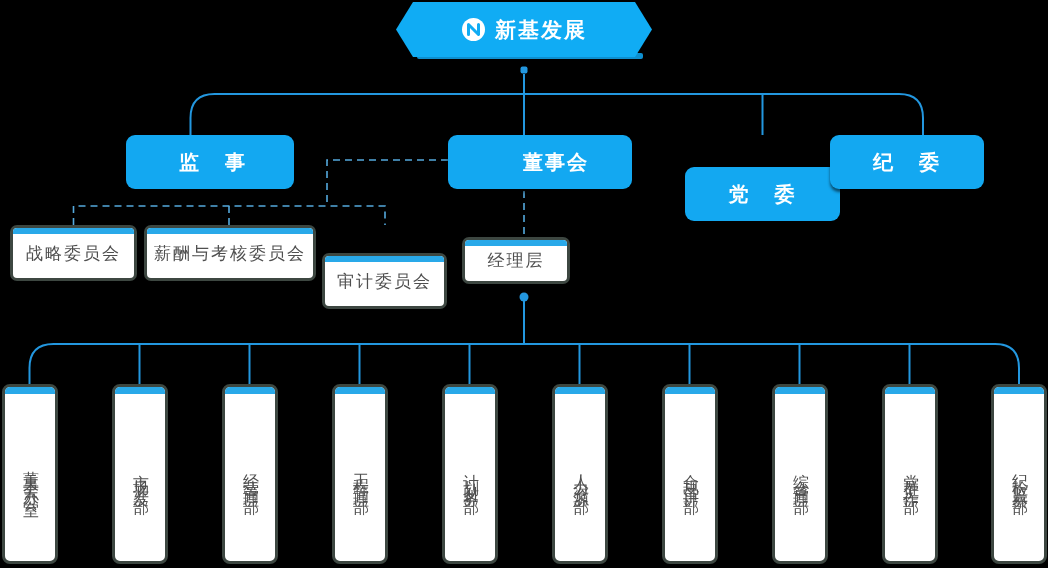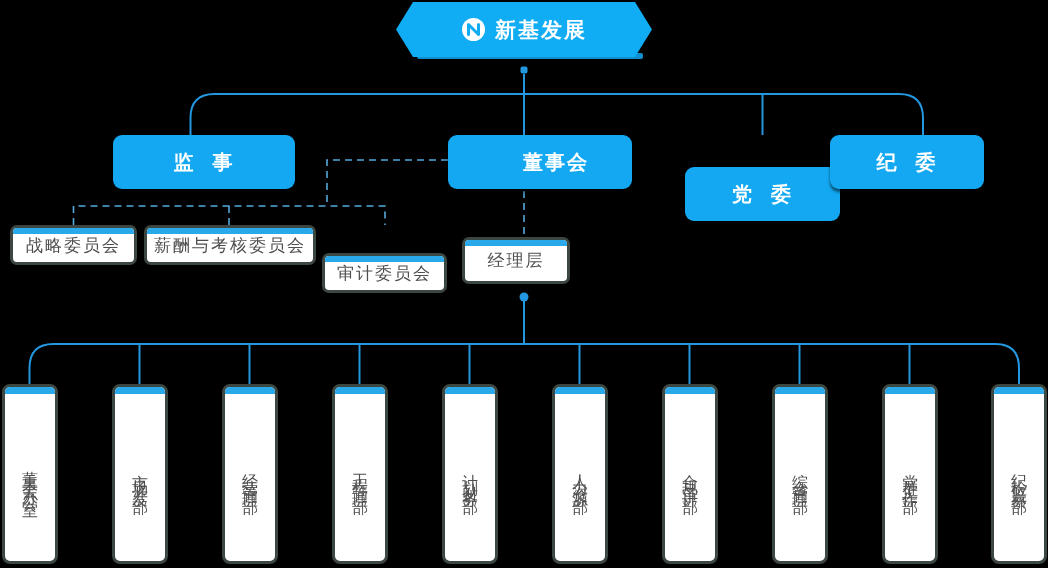--- a/index.html
+++ b/index.html
@@ -1,18 +1,18 @@
 <!DOCTYPE html>
 <html><head>
 <meta charset="utf-8">
 <style>
   html,body{margin:0;padding:0;background:#000;}
   .canvas{
     position:relative;width:1048px;height:568px;background:#000;overflow:hidden;
-    font-family:Liberation Serif, serif;
+    font-family:Liberation Mono, monospace;
   }
   svg.wires{position:absolute;left:0;top:0;z-index:1;}
   
   .banner-shadow{
     position:absolute;left:417px;top:53px;width:226px;height:6px;
     background:#0d8fd0;border-radius:2px;z-index:1;
   }
   .banner{
     position:absolute;left:396px;top:2px;width:256px;height:55px;z-index:2;
     background:#10acf4;
@@ -31,21 +31,21 @@
   
   .box-white{
     position:absolute;z-index:2;background:#fff;border:3px solid #3d4741;border-radius:7px;
     box-sizing:border-box;overflow:hidden;
     display:flex;align-items:center;justify-content:center;
     color:#4f4f4f;font-size:17px;letter-spacing:2px;
   }
   .box-white .bar{
     position:absolute;left:0;top:0;width:100%;height:6px;background:#29a9e9;
   }
-  .committee{top:225px;height:40px;}
+  .committee{top:225px;height:56px;}
   .management{top:237px;height:47px;}
   
   .dept{
     position:absolute;top:384px;width:56px;height:180px;z-index:2;
     background:#fff;border:3px solid #3d4741;border-radius:8px;box-sizing:border-box;
     display:flex;align-items:center;justify-content:center;overflow:hidden;
   }
   .dept .bar{position:absolute;left:0;top:0;width:100%;height:7px;background:#29a9e9;}
   .dept .vtext{
     writing-mode:vertical-rl;text-orientation:upright;
@@ -91,21 +91,21 @@
 
   <div class="banner-shadow"></div>
   <div class="banner">
     <svg width="25" height="25" viewBox="0 0 25 25">
       <circle cx="12.5" cy="12.5" r="11.5" fill="#ffffff"></circle>
       <path d="M7.5 17.5 V7.5 L17.5 17.5 V7.5" fill="none" stroke="#10acf4" stroke-width="3" stroke-linecap="round" stroke-linejoin="round"></path>
     </svg>
     <span class="title">新基发展</span>
   </div>
 
-  <div class="box-blue" style="left:113px;width:182px;">
+  <div class="box-blue" style="left:126px;width:162px;padding-left:6px;">
     <span>监 事</span>
   </div>
   <div class="box-blue" style="left:448px;width:152px;padding-left:32px;">
     <span>董事会</span>
   </div>
   <div class="box-blue" style="left:685px;width:155px;margin-top:32px;">
     <span>党 委</span>
   </div>
   <div class="box-blue" style="left:830px;width:154px;justify-content:center;">
     <span>纪 委</span>

